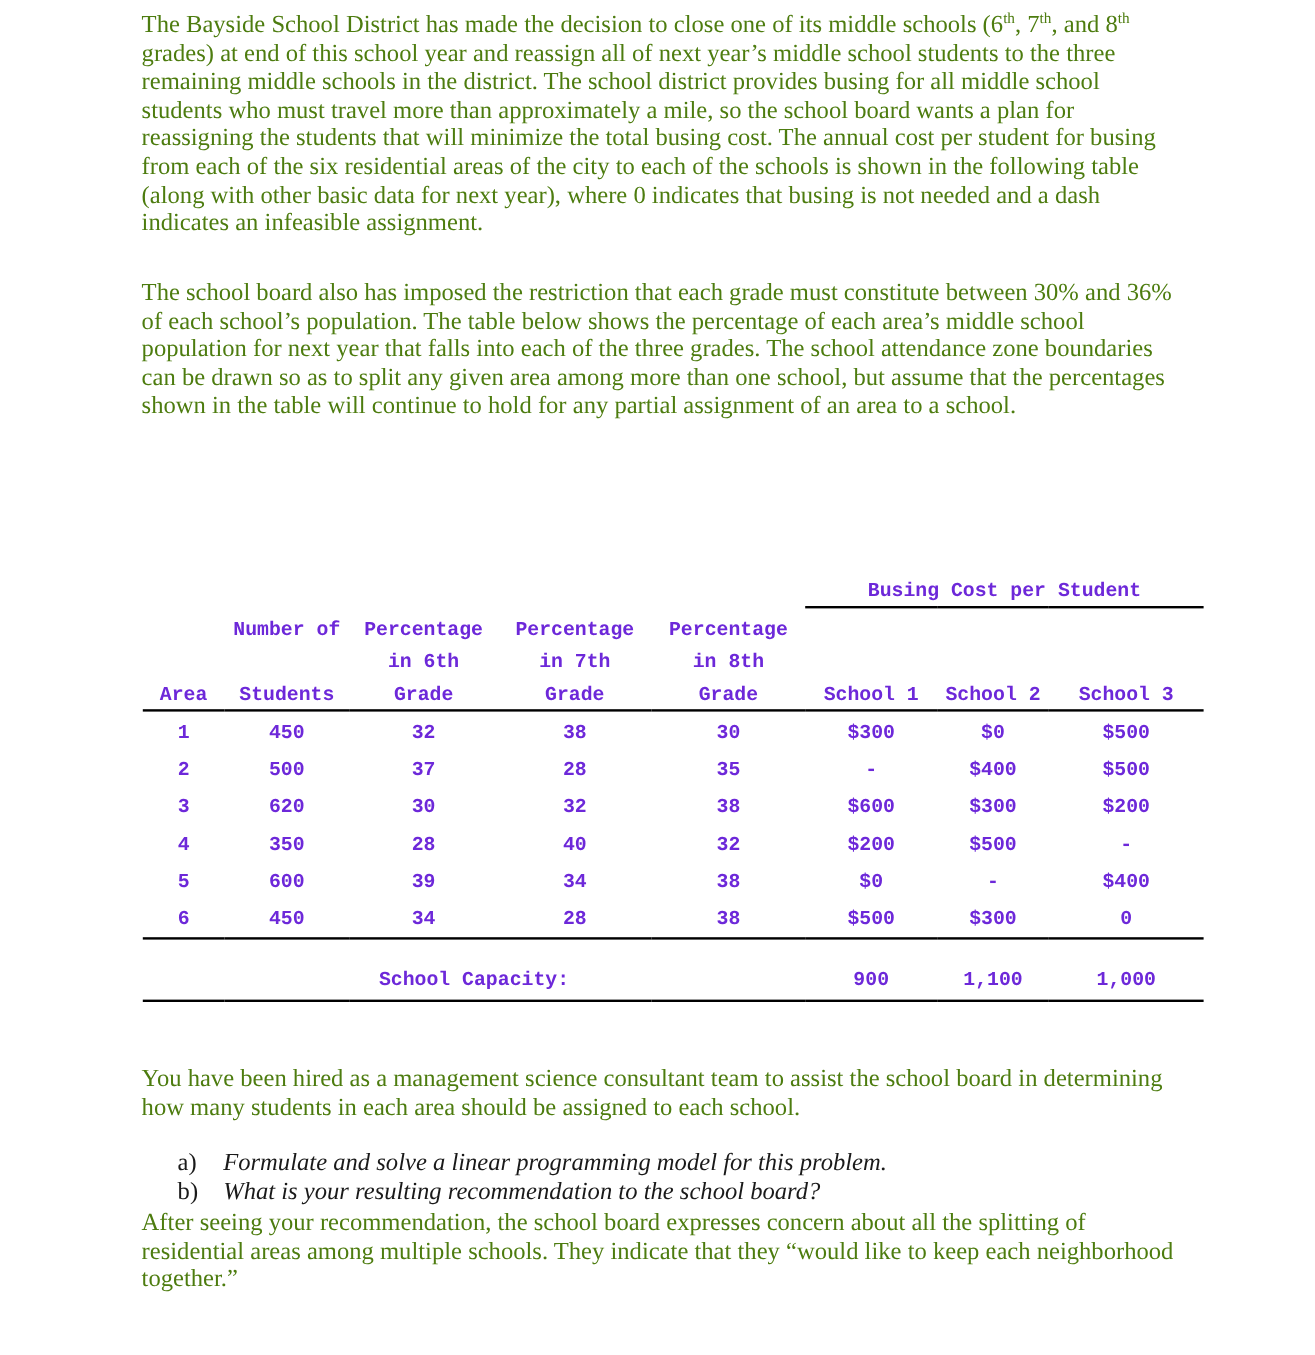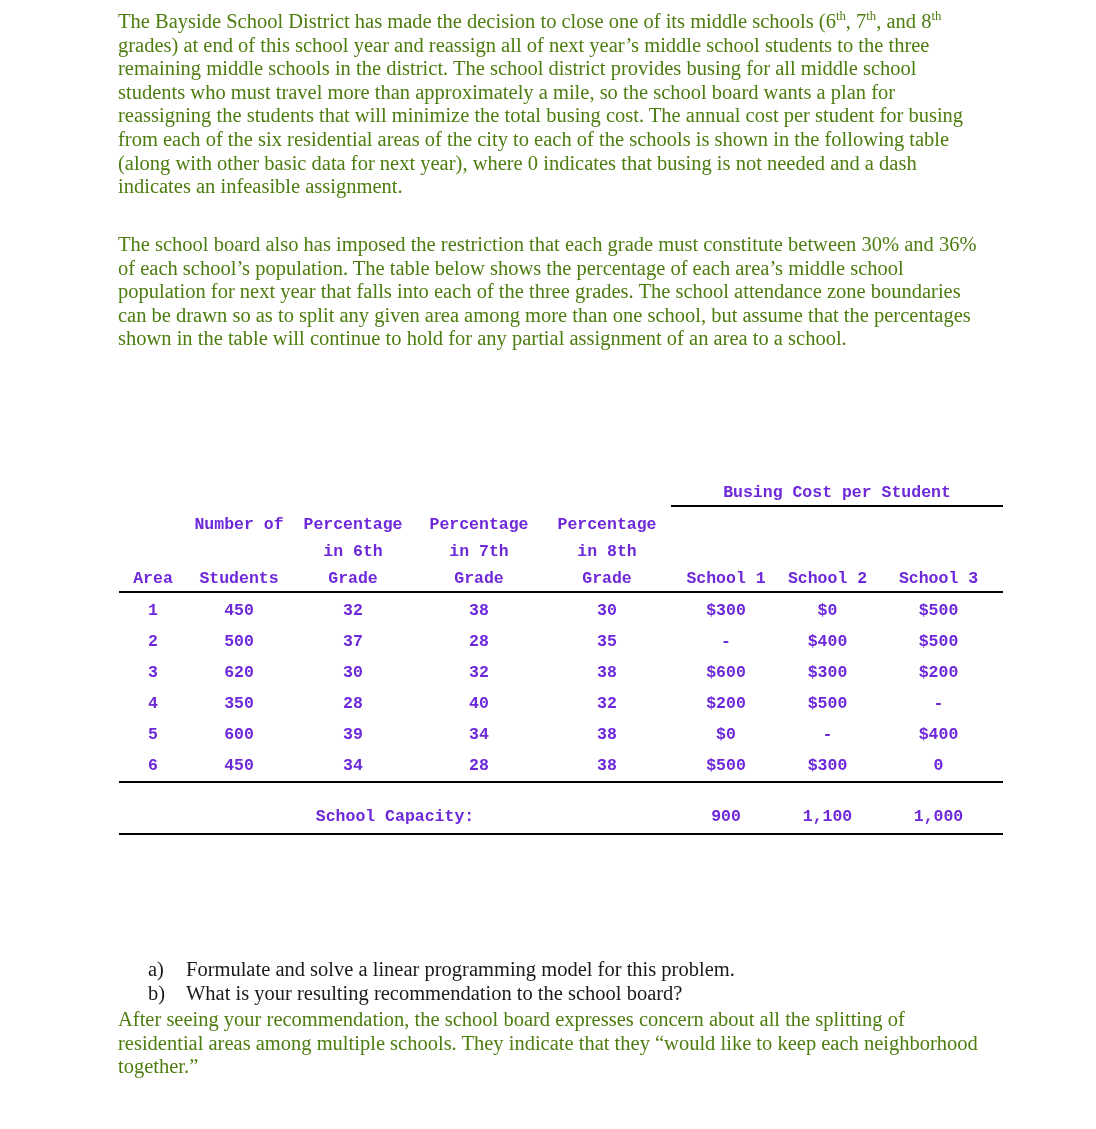--- a/index.html
+++ b/index.html
@@ -55,21 +55,21 @@
     color: #1a1a1a;
   }
   .list-item {
     display: flex;
     align-items: baseline;
   }
   .list-marker {
     width: 38px;
     flex: 0 0 38px;
   }
-  .list-text { flex: 1 1 auto; }
+  .list-text { flex: 1 1 auto; font-style: italic; }
 
   
   .table-wrap {
     position: absolute;
     left: 119px;
     top: 478px;
     width: 884px;
   }
   table.data {
     border-collapse: collapse;
@@ -251,20 +251,21 @@
         <tr class="cap-row">
           <td colspan="5" class="cap-label">School Capacity:</td>
           <td>900</td>
           <td>1,100</td>
           <td>1,000</td>
         </tr>
       </tbody>
     </table>
   </div>
 
+  <div class="prose p3">You have been hired as a management science consultant team to assist the school board in determining how many students in each area should be assigned to each school.</div>
 
   <div class="list">
     <div class="list-item">
       <span class="list-marker">a)</span>
       <span class="list-text">Formulate and solve a linear programming model for this problem.</span>
     </div>
     <div class="list-item">
       <span class="list-marker">b)</span>
       <span class="list-text">What is your resulting recommendation to the school board?</span>
     </div>

